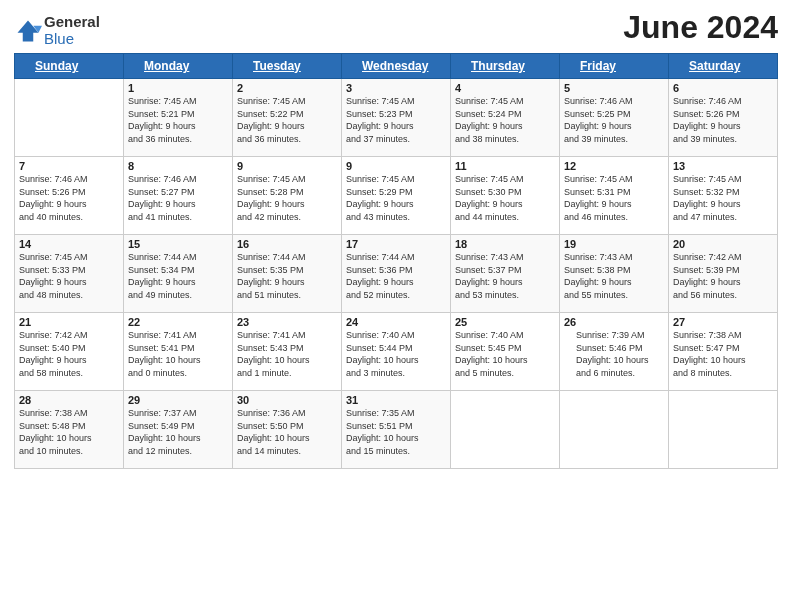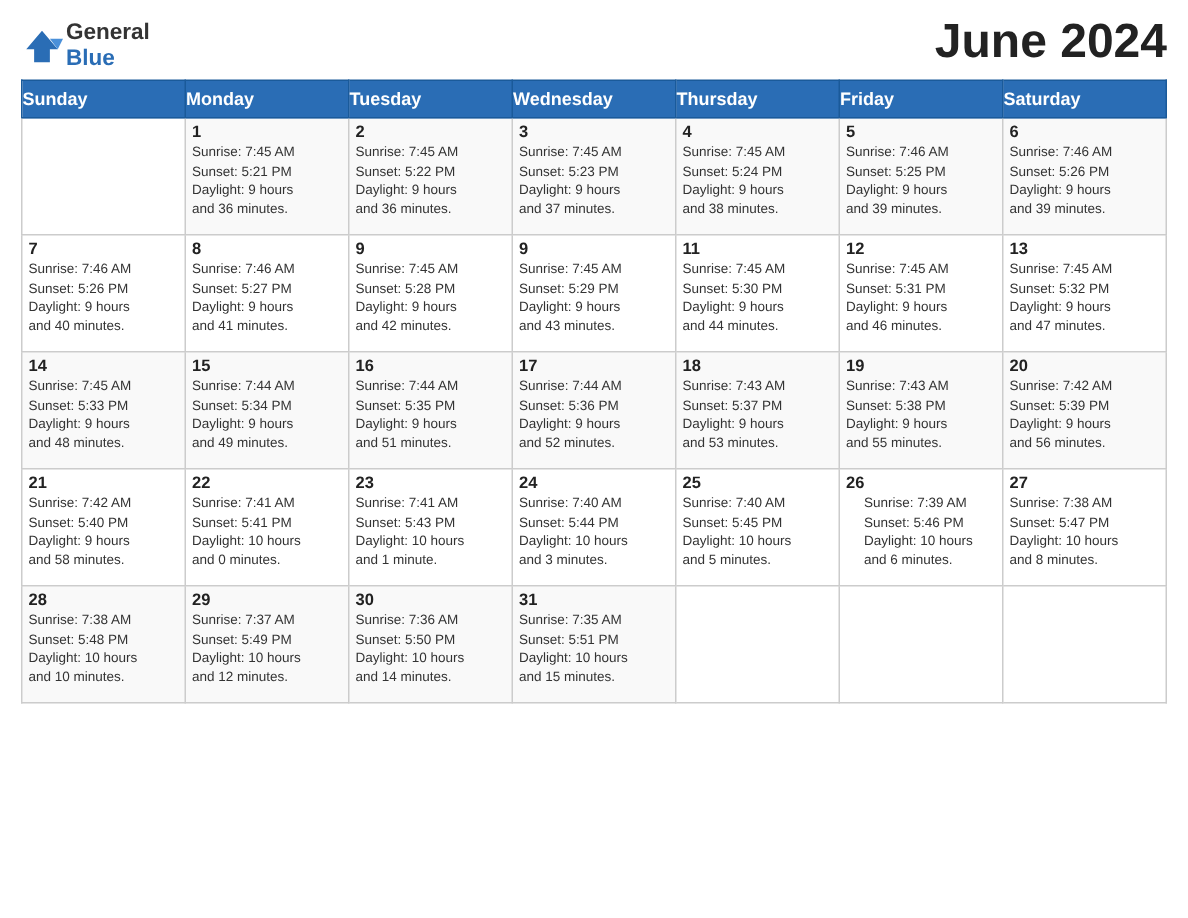--- a/index.html
+++ b/index.html
@@ -32,21 +32,21 @@
       flex-direction: column;
       line-height: 1.1;
     }
     .logo-general {
       font-size: 15px;
       font-weight: bold;
       color: #333;
     }
     .logo-blue {
       font-size: 15px;
-      font-weight: bold;
+      font-weight: normal;
       color: #2a6db5;
     }
     .logo-icon {
       width: 28px;
       height: 28px;
       margin-right: 2px;
     }
     .title-block {
       text-align: right;
     }
@@ -63,23 +63,24 @@
     table {
       width: 100%;
       border-collapse: collapse;
       table-layout: fixed;
     }
     thead tr th {
       background: #2a6db5;
       color: #fff;
       font-size: 12px;
       font-weight: bold;
-      padding: 5px 0;
+      padding: 5px 20px;
       text-align: left;
       border: 1px solid #1a5a9a;
+      text-decoration: underline;
     }
     tbody tr td {
       border: 1px solid #ccc;
       vertical-align: top;
       padding: 3px 4px;
       font-size: 9.5px;
       color: #222;
       height: 78px;
       background: #fff;
     }

